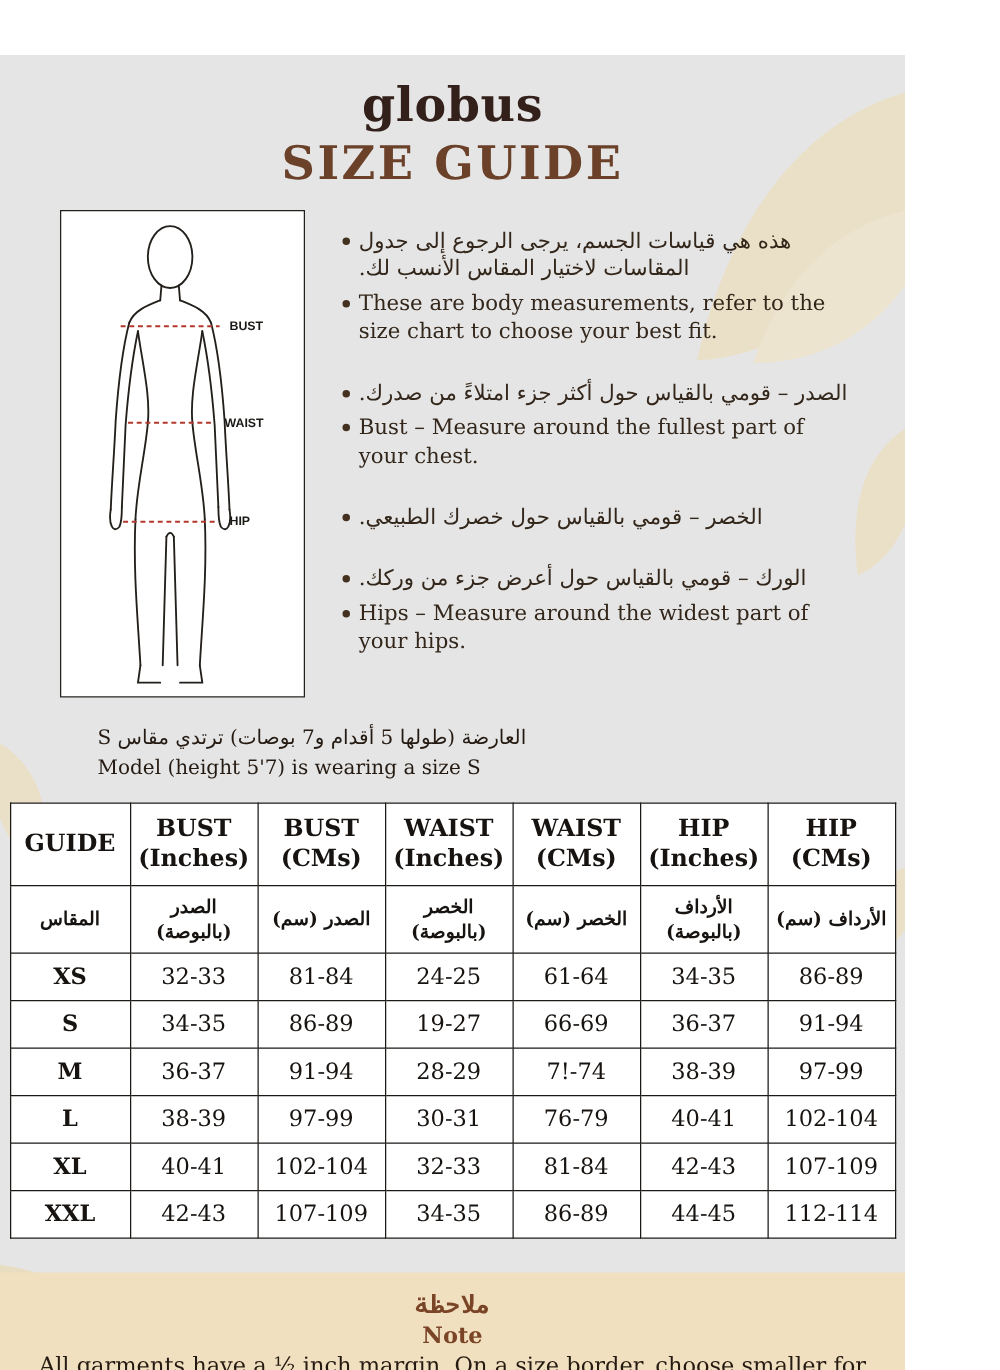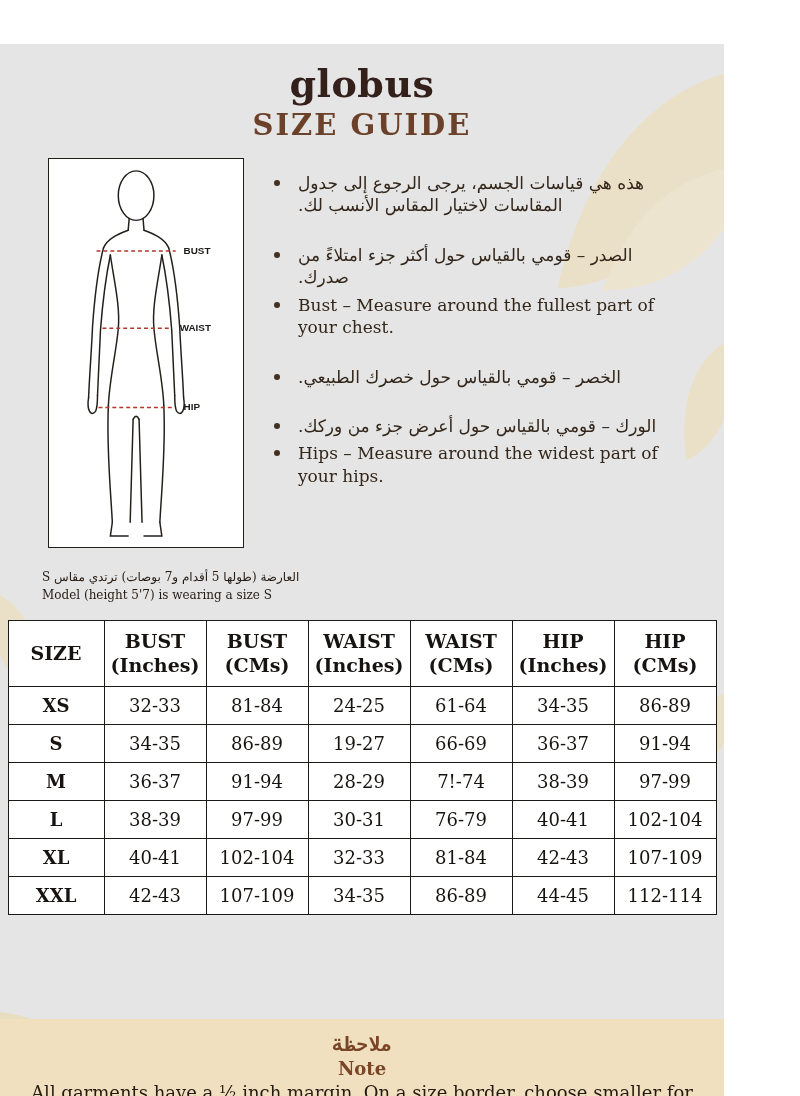--- a/index.html
+++ b/index.html
@@ -12,34 +12,34 @@
     color:#2f2318;
     display:flex;flex-direction:column;
     box-sizing:border-box;
     margin-top:44px;
   }
   .leaf{position:absolute;z-index:0;opacity:.65;}
   .content{position:relative;z-index:1;display:flex;flex-direction:column;flex:1;}
 
   header{text-align:center;padding-top:20px;}
   .logo{font-size:38px;font-weight:700;color:#33201a;letter-spacing:.5px;line-height:1.05;}
-  .page-title{font-size:29px;font-weight:800;color:#6b4129;letter-spacing:2px;margin-top:4px;}
+  .page-title{font-size:37px;font-weight:800;color:#6b4129;letter-spacing:2px;margin-top:4px;}
 
   .top{display:flex;padding:16px 38px 0 48px;gap:30px;}
   .figure-box{width:196px;height:390px;background:#ffffff;border:1.6px solid #23201c;flex:none;box-sizing:border-box;}
   .figure-box svg{width:100%;height:100%;display:block;}
 
   .bullets{flex:1;padding-top:14px;display:flex;flex-direction:column;gap:27px;}
   .group{display:flex;flex-direction:column;gap:5px;}
-  .bullet-line{display:flex;gap:18px;align-items:flex-start;font-size:17px;line-height:1.32;color:#33261a;}
+  .bullet-line{display:flex;gap:7px;align-items:flex-start;font-size:17px;line-height:1.32;color:#33261a;}
   .dot{width:6px;height:6px;border-radius:50%;background:#43301f;margin-top:8px;flex:none;}
   .txt{flex:1;}
   .txt.ar{direction:rtl;text-align:left;unicode-bidi:plaintext;}
 
-  .model-note{padding:20px 0 0 42px;font-size:12px;line-height:1.5;color:#241a12;}
+  .model-note{padding:20px 0 0 78px;font-size:16px;line-height:1.5;color:#241a12;}
   .model-note .ar{direction:rtl;text-align:left;}
 
   table{border-collapse:collapse;width:708px;margin:16px auto 0;background:#ffffff;table-layout:fixed;}
   th,td{border:1.6px solid #1c1a17;text-align:center;vertical-align:middle;color:#171310;}
   th.en{font-size:19px;font-weight:700;padding:9px 2px;line-height:1.25;}
   th.ar{font-size:15px;font-weight:700;padding:7px 3px;line-height:1.3;direction:rtl;}
   td{font-size:18px;padding:8px 2px;}
   td.size-cell{font-weight:700;}
 
   .note-band{margin-top:auto;background:#f1e0bf;text-align:center;padding:13px 26px 16px;position:relative;z-index:1;}
@@ -110,20 +110,24 @@
           </g>
         </svg>
       </div>
 
       <div class="bullets">
         <div class="group">
           <div class="bullet-line">
               <span class="dot"></span>
               <span class="txt ar">هذه هي قياسات الجسم، يرجى الرجوع إلى جدول المقاسات لاختيار المقاس الأنسب لك.</span>
             </div>
+          <div class="bullet-line">
+              <span class="dot"></span>
+              <span class="txt">These are body measurements, refer to the size chart to choose your best fit.</span>
+            </div>
         </div>
         <div class="group">
           <div class="bullet-line">
               <span class="dot"></span>
               <span class="txt ar">الصدر – قومي بالقياس حول أكثر جزء امتلاءً من صدرك.</span>
             </div>
           <div class="bullet-line">
               <span class="dot"></span>
               <span class="txt">Bust – Measure around the fullest part of your chest.</span>
             </div>
@@ -157,21 +161,21 @@
         <col style="width:96px">
           <col style="width:102px">
           <col style="width:102px">
           <col style="width:102px">
           <col style="width:102px">
           <col style="width:102px">
           <col style="width:102px">
       </colgroup>
       <tbody>
         <tr>
-          <th class="en">SIZE</th>
+          <th class="en">GUIDE</th>
           <th class="en">
               <div>BUST</div>
               <div>(Inches)</div>
             </th>
           <th class="en">
               <div>BUST</div>
               <div>(CMs)</div>
             </th>
           <th class="en">
               <div>WAIST</div>
@@ -182,20 +186,29 @@
               <div>(CMs)</div>
             </th>
           <th class="en">
               <div>HIP</div>
               <div>(Inches)</div>
             </th>
           <th class="en">
               <div>HIP</div>
               <div>(CMs)</div>
             </th>
+        </tr>
+        <tr>
+          <th class="ar">المقاس</th>
+          <th class="ar">الصدر (بالبوصة)</th>
+          <th class="ar">الصدر (سم)</th>
+          <th class="ar">الخصر (بالبوصة)</th>
+          <th class="ar">الخصر (سم)</th>
+          <th class="ar">الأرداف (بالبوصة)</th>
+          <th class="ar">الأرداف (سم)</th>
         </tr>
         <tr>
           <td class="size-cell">XS</td>
           <td>32-33</td>
           <td>81-84</td>
           <td>24-25</td>
           <td>61-64</td>
           <td>34-35</td>
           <td>86-89</td>
         </tr>

